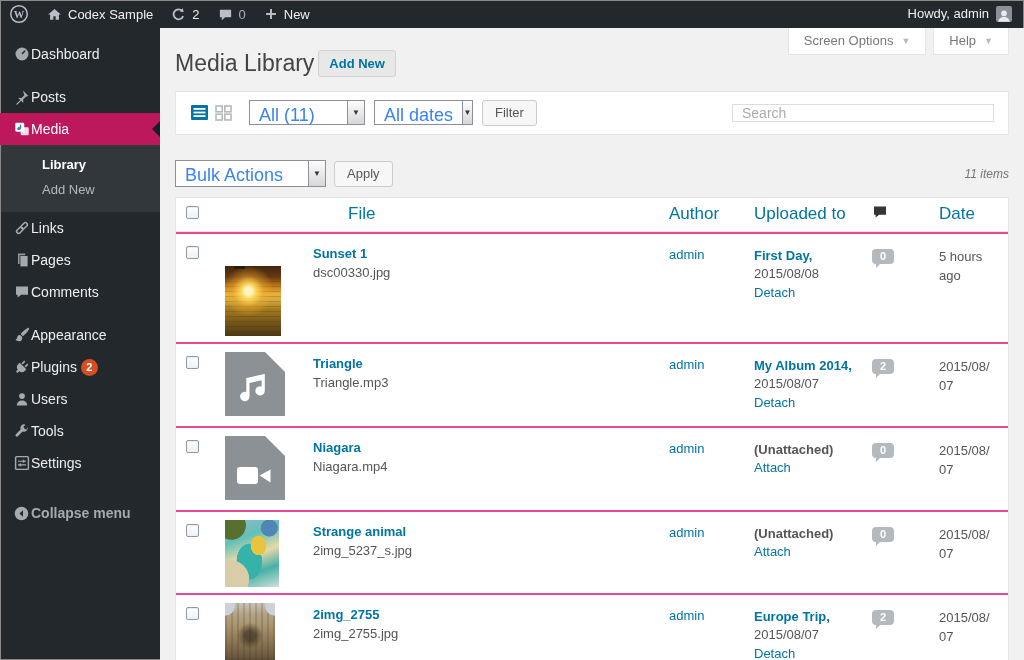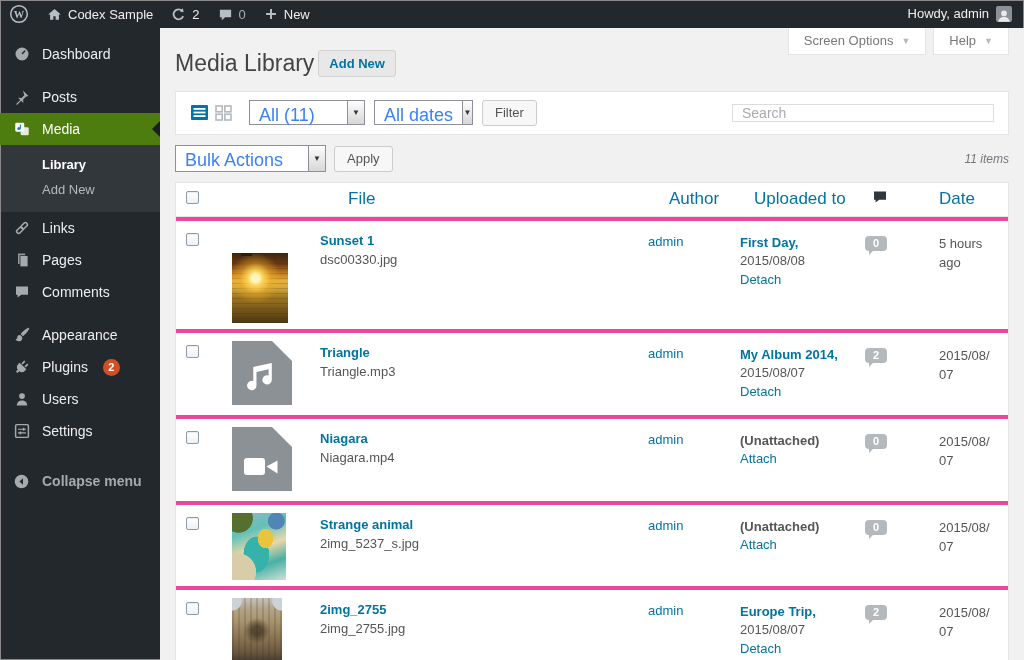--- a/index.html
+++ b/index.html
@@ -13,23 +13,23 @@
   .ab-item svg { display:block; }
   .ab-dim { color:#a7aeb4; }
   .ab-right { margin-left:auto; display:flex; align-items:flex-start; gap:7px; padding-right:12px; }
   .avatar { width:16px; height:16px; background:#8b9196; border-radius:2px; display:flex; align-items:flex-end; justify-content:center; overflow:hidden; }
 
   
   .main { flex:1; display:flex; min-height:0; }
 
   
   .sidebar { width:160px; background:#23282d; flex:0 0 160px; padding-top:10px; font-size:14px; }
-  .menu-item { height:32px; display:flex; align-items:center; padding-left:12px; gap:11px; color:#eee; cursor:pointer; position:relative; }
+  .menu-item { height:32px; display:flex; align-items:center; padding-left:12px; color:#eee; cursor:pointer; position:relative; }
   .menu-item .mi { width:19px; height:19px; color:#a7aaad; flex:0 0 19px; display:flex; align-items:center; justify-content:center; }
-  .menu-item.active { background:#4d7c0f; color:#fff; }
+  .menu-item.active { background:#be185d; color:#fff; }
   .menu-item.active .mi { color:#fff; }
   .menu-arrow { position:absolute; right:0; top:50%; transform:translateY(-50%); width:0; height:0; border:8px solid transparent; border-right:8px solid #191e23; border-left:none; }
   .submenu { background:#32373c; padding:7px 0 10px; }
   .submenu .sub-item { display:block; padding:5px 0 5px 42px; font-size:13px; color:#b4b9be; cursor:pointer; }
   .submenu .sub-item.current { color:#fff; font-weight:bold; }
   .menu-sep { height:11px; }
   .badge { margin-left:4px; background:#d54e21; color:#fff; border-radius:50%; width:17px; height:17px; font-size:11px; line-height:17px; text-align:center; font-weight:bold; }
   .collapse-item { margin-top:18px; color:#a7aaad;font-weight:bold; }
   .collapse-item .mi { color:#a7aaad; }
 
@@ -50,30 +50,30 @@
   .sel { display:inline-flex; align-items:stretch; background:#fff; border:1px solid #8f8f9c; height:25px; cursor:pointer; }
   .sel .t { padding:4px 9px; font-size:18px; color:#3b82f6; white-space:nowrap; flex:1; }
   .sel .a { width:17px; border-left:1px solid #8f8f9c; background:linear-gradient(#fdfdfd,#d7d7d7); display:flex; align-items:center; justify-content:center; font-size:8px; color:#333; }
   .sel-media { width:116px; margin-right:9px; }
   .sel-dates { width:99px; margin-right:9px; }
   .btn { background:#f7f7f7; border:1px solid #ccc; border-radius:3px; padding:4px 12px; font-size:13px; color:#555; height:26px; cursor:pointer; }
   .search-input { margin-left:auto; width:262px; height:18px; border:1px solid #ddd; padding:3px 9px; font-size:14px; color:#333; font-family:"Liberation Sans",sans-serif; }
   .search-input::placeholder { color:#a8acb1; }
 
   
-  .bulk-row { margin-top:9px; display:flex; align-items:center; height:30px; }
+  .bulk-row { margin-top:24px; display:flex; align-items:center; height:30px; }
   .sel-bulk { width:151px; margin-right:8px; height:27px; }
   .items-count { margin-left:auto; font-size:12px; font-style:italic; color:#72777c; }
 
   
   .table-box { margin-top:8px; background:#fff; border:1px solid #e5e5e5; }
   .trow { display:flex; }
   .thead { height:34px; align-items:center; border-bottom:1px solid #e5e5e5; }
   .thead a { font-size:17px; color:#0074a2; text-decoration:none; cursor:pointer; }
-  .tbody-row { min-height:83px; border-top:4px solid #ec4899;gap:7px; }
+  .tbody-row { min-height:83px; border-top:2px solid #ec4899; }
   .tbody-row:first-of-type { border-top:none; }
 
   .col-cb { width:35px; flex:0 0 35px; padding:11px 0 0 10px; }
   .thead .col-cb { padding-top:0; }
   .col-file { flex:1; display:flex; padding:7px 0 6px 14px; min-width:0; }
   .thead .col-file { padding:0 0 0 137px; }
   .col-author { width:85px; flex:0 0 85px; padding:13px 0 0 8px; font-size:13px; }
   .thead .col-author { padding-top:0; }
   .col-upload { width:118px; flex:0 0 118px; padding:13px 0 0 8px; font-size:13px; line-height:1.45; }
   .thead .col-upload { padding-top:0; }
@@ -276,20 +276,28 @@
         <span class="mi">
           <svg width="16" height="16" viewBox="0 0 20 20" fill="currentColor">
               <circle cx="10" cy="6.3" r="3.6"></circle>
               <path d="M3.5 18c0-3.8 2.9-6.2 6.5-6.2s6.5 2.4 6.5 6.2z"></path>
             </svg>
         </span>
         <span>Users</span>
       </div>
       <div class="menu-item">
         <span class="mi">
+          <svg width="17" height="17" viewBox="0 0 20 20" fill="currentColor">
+              <path d="M16.8 4.3a4.3 4.3 0 0 1-5.6 5.7l-5.5 5.5a1.6 1.6 0 1 1-2.3-2.3L9 7.7A4.3 4.3 0 0 1 14.7 2l-2.4 2.4 1.2 2.4 2.4 1.2z"></path>
+            </svg>
+        </span>
+        <span>Tools</span>
+      </div>
+      <div class="menu-item">
+        <span class="mi">
           <svg width="16" height="16" viewBox="0 0 20 20">
               <rect x="2" y="2" width="16" height="16" rx="1.5" fill="none" stroke="currentColor" stroke-width="1.8"></rect>
               <path d="M5 7.8h10M5 12.4h10" stroke="currentColor" stroke-width="1.4"></path>
               <rect x="11" y="6" width="2" height="3.6" fill="currentColor"></rect>
               <rect x="7" y="10.6" width="2" height="3.6" fill="currentColor"></rect>
             </svg>
         </span>
         <span>Settings</span>
       </div>
       <div class="menu-item collapse-item">

